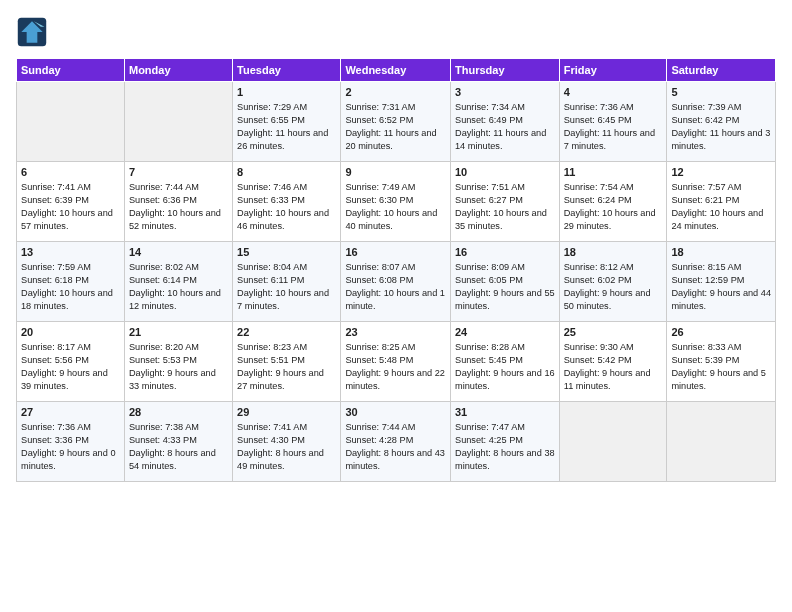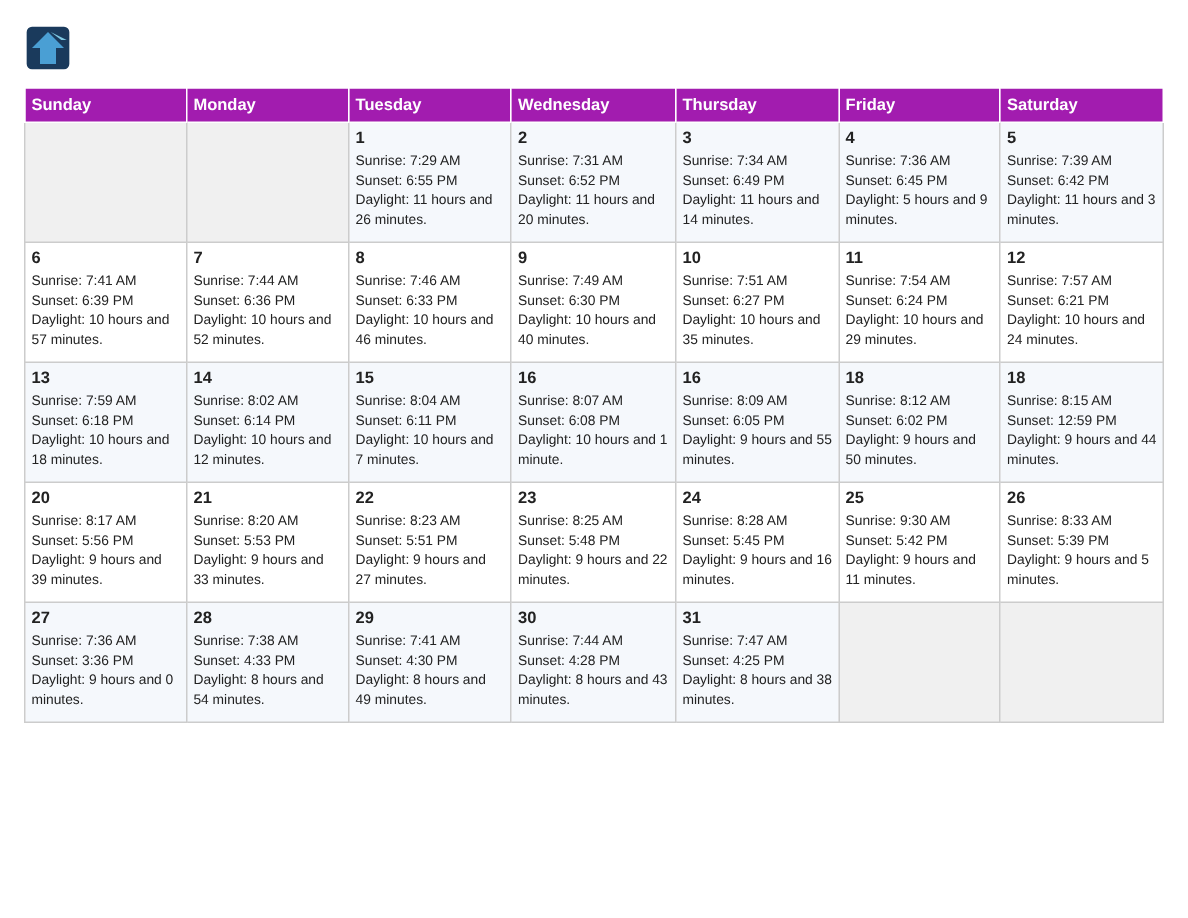--- a/index.html
+++ b/index.html
@@ -49,21 +49,21 @@
     .subtitle {
       font-size: 13px;
       color: #444;
     }
     table {
       width: 100%;
       border-collapse: collapse;
       font-size: 9.5px;
     }
     thead tr th {
-      background: #a21caf;
+      background: #6d28d9;
       color: #fff;
       padding: 5px 4px;
       font-size: 11px;
       font-weight: bold;
       text-align: left;
       border: 1px solid #fff;
     }
     tbody tr td {
       border: 1px solid #ccc;
       vertical-align: top;
@@ -125,21 +125,21 @@
           <th>Saturday</th>
         </tr>
     </thead>
     <tbody id="calendar-body">
     <tr>
           <td class="empty-cell"></td>
           <td class="empty-cell"></td>
           <td><span class="day-number">1</span><span>Sunrise: 7:29 AM</span><br><span>Sunset: 6:55 PM</span><br><span>Daylight: 11 hours and 26 minutes.</span></td>
           <td><span class="day-number">2</span><span>Sunrise: 7:31 AM</span><br><span>Sunset: 6:52 PM</span><br><span>Daylight: 11 hours and 20 minutes.</span></td>
           <td><span class="day-number">3</span><span>Sunrise: 7:34 AM</span><br><span>Sunset: 6:49 PM</span><br><span>Daylight: 11 hours and 14 minutes.</span></td>
-          <td><span class="day-number">4</span><span>Sunrise: 7:36 AM</span><br><span>Sunset: 6:45 PM</span><br><span>Daylight: 5 hours and 9 minutes.</span></td>
+          <td><span class="day-number">4</span><span>Sunrise: 7:36 AM</span><br><span>Sunset: 6:45 PM</span><br><span>Daylight: 11 hours and 7 minutes.</span></td>
           <td><span class="day-number">5</span><span>Sunrise: 7:39 AM</span><br><span>Sunset: 6:42 PM</span><br><span>Daylight: 11 hours and 3 minutes.</span></td>
         </tr>
         <tr>
           <td><span class="day-number">6</span><span>Sunrise: 7:41 AM</span><br><span>Sunset: 6:39 PM</span><br><span>Daylight: 10 hours and 57 minutes.</span></td>
           <td><span class="day-number">7</span><span>Sunrise: 7:44 AM</span><br><span>Sunset: 6:36 PM</span><br><span>Daylight: 10 hours and 52 minutes.</span></td>
           <td><span class="day-number">8</span><span>Sunrise: 7:46 AM</span><br><span>Sunset: 6:33 PM</span><br><span>Daylight: 10 hours and 46 minutes.</span></td>
           <td><span class="day-number">9</span><span>Sunrise: 7:49 AM</span><br><span>Sunset: 6:30 PM</span><br><span>Daylight: 10 hours and 40 minutes.</span></td>
           <td><span class="day-number">10</span><span>Sunrise: 7:51 AM</span><br><span>Sunset: 6:27 PM</span><br><span>Daylight: 10 hours and 35 minutes.</span></td>
           <td><span class="day-number">11</span><span>Sunrise: 7:54 AM</span><br><span>Sunset: 6:24 PM</span><br><span>Daylight: 10 hours and 29 minutes.</span></td>
           <td><span class="day-number">12</span><span>Sunrise: 7:57 AM</span><br><span>Sunset: 6:21 PM</span><br><span>Daylight: 10 hours and 24 minutes.</span></td>

